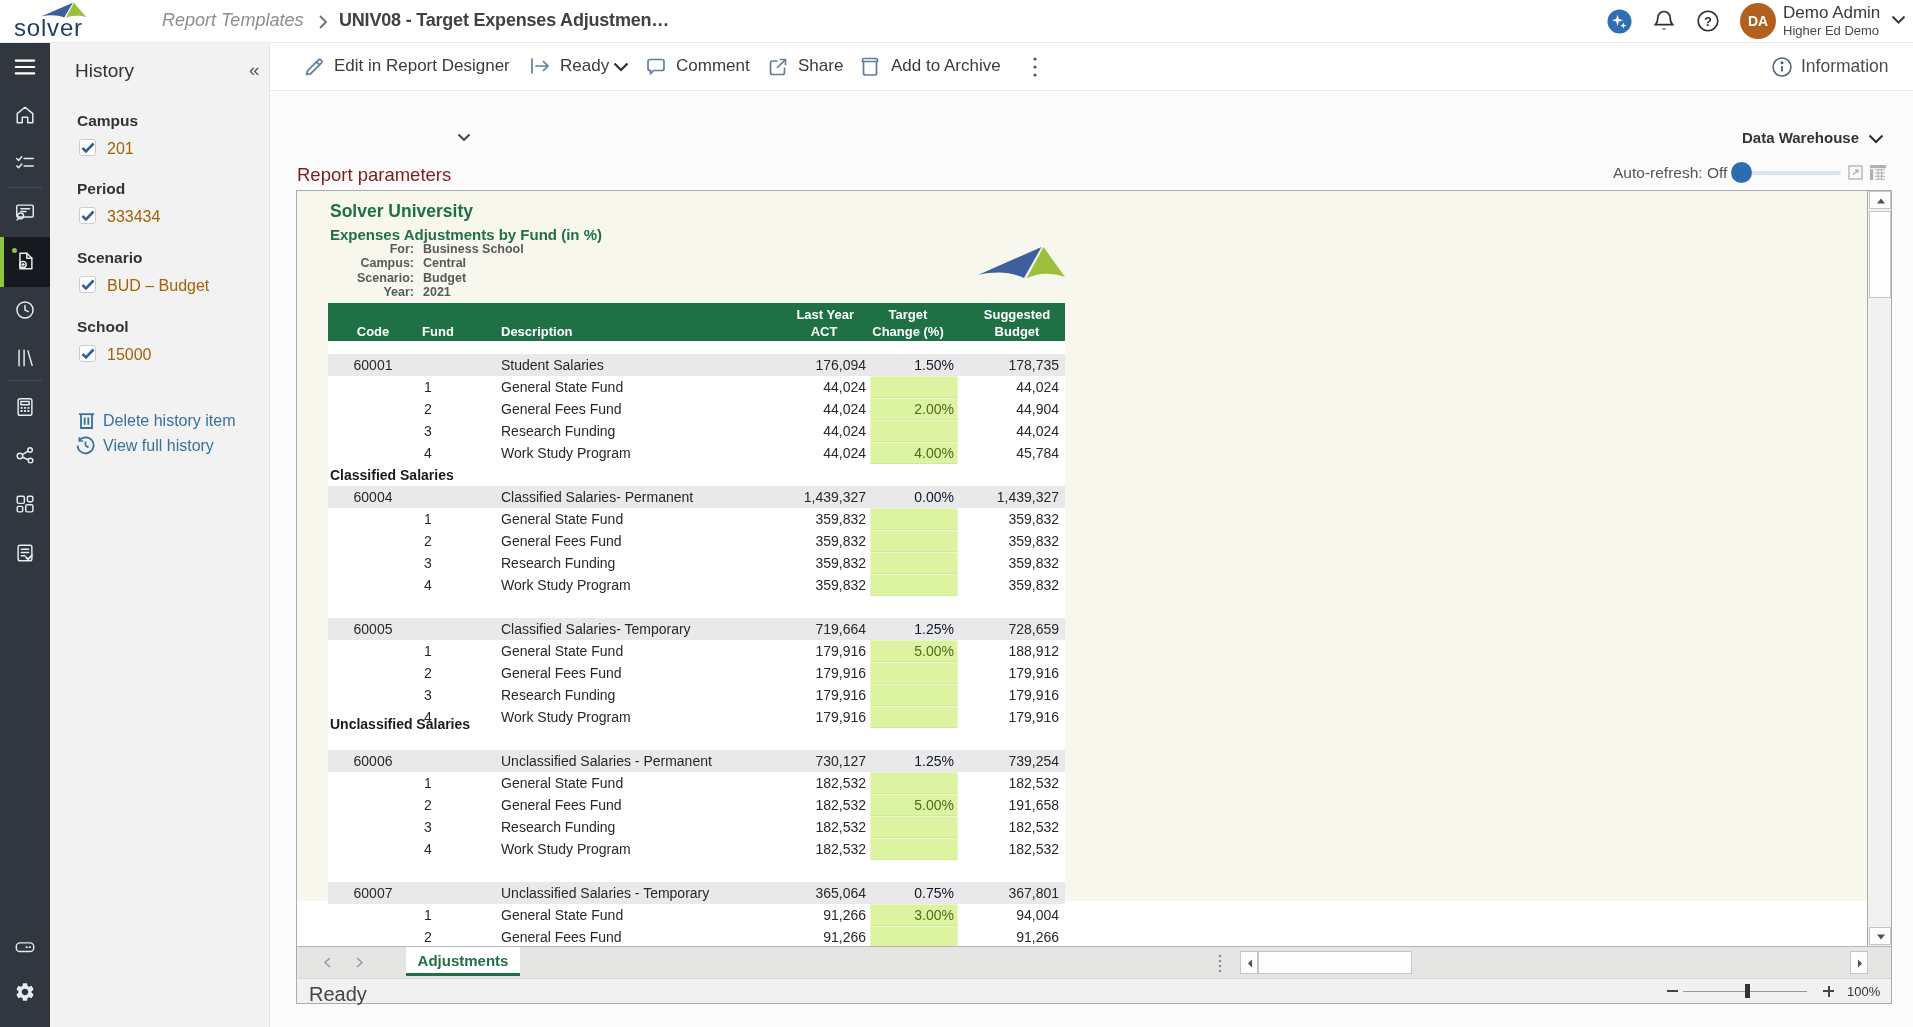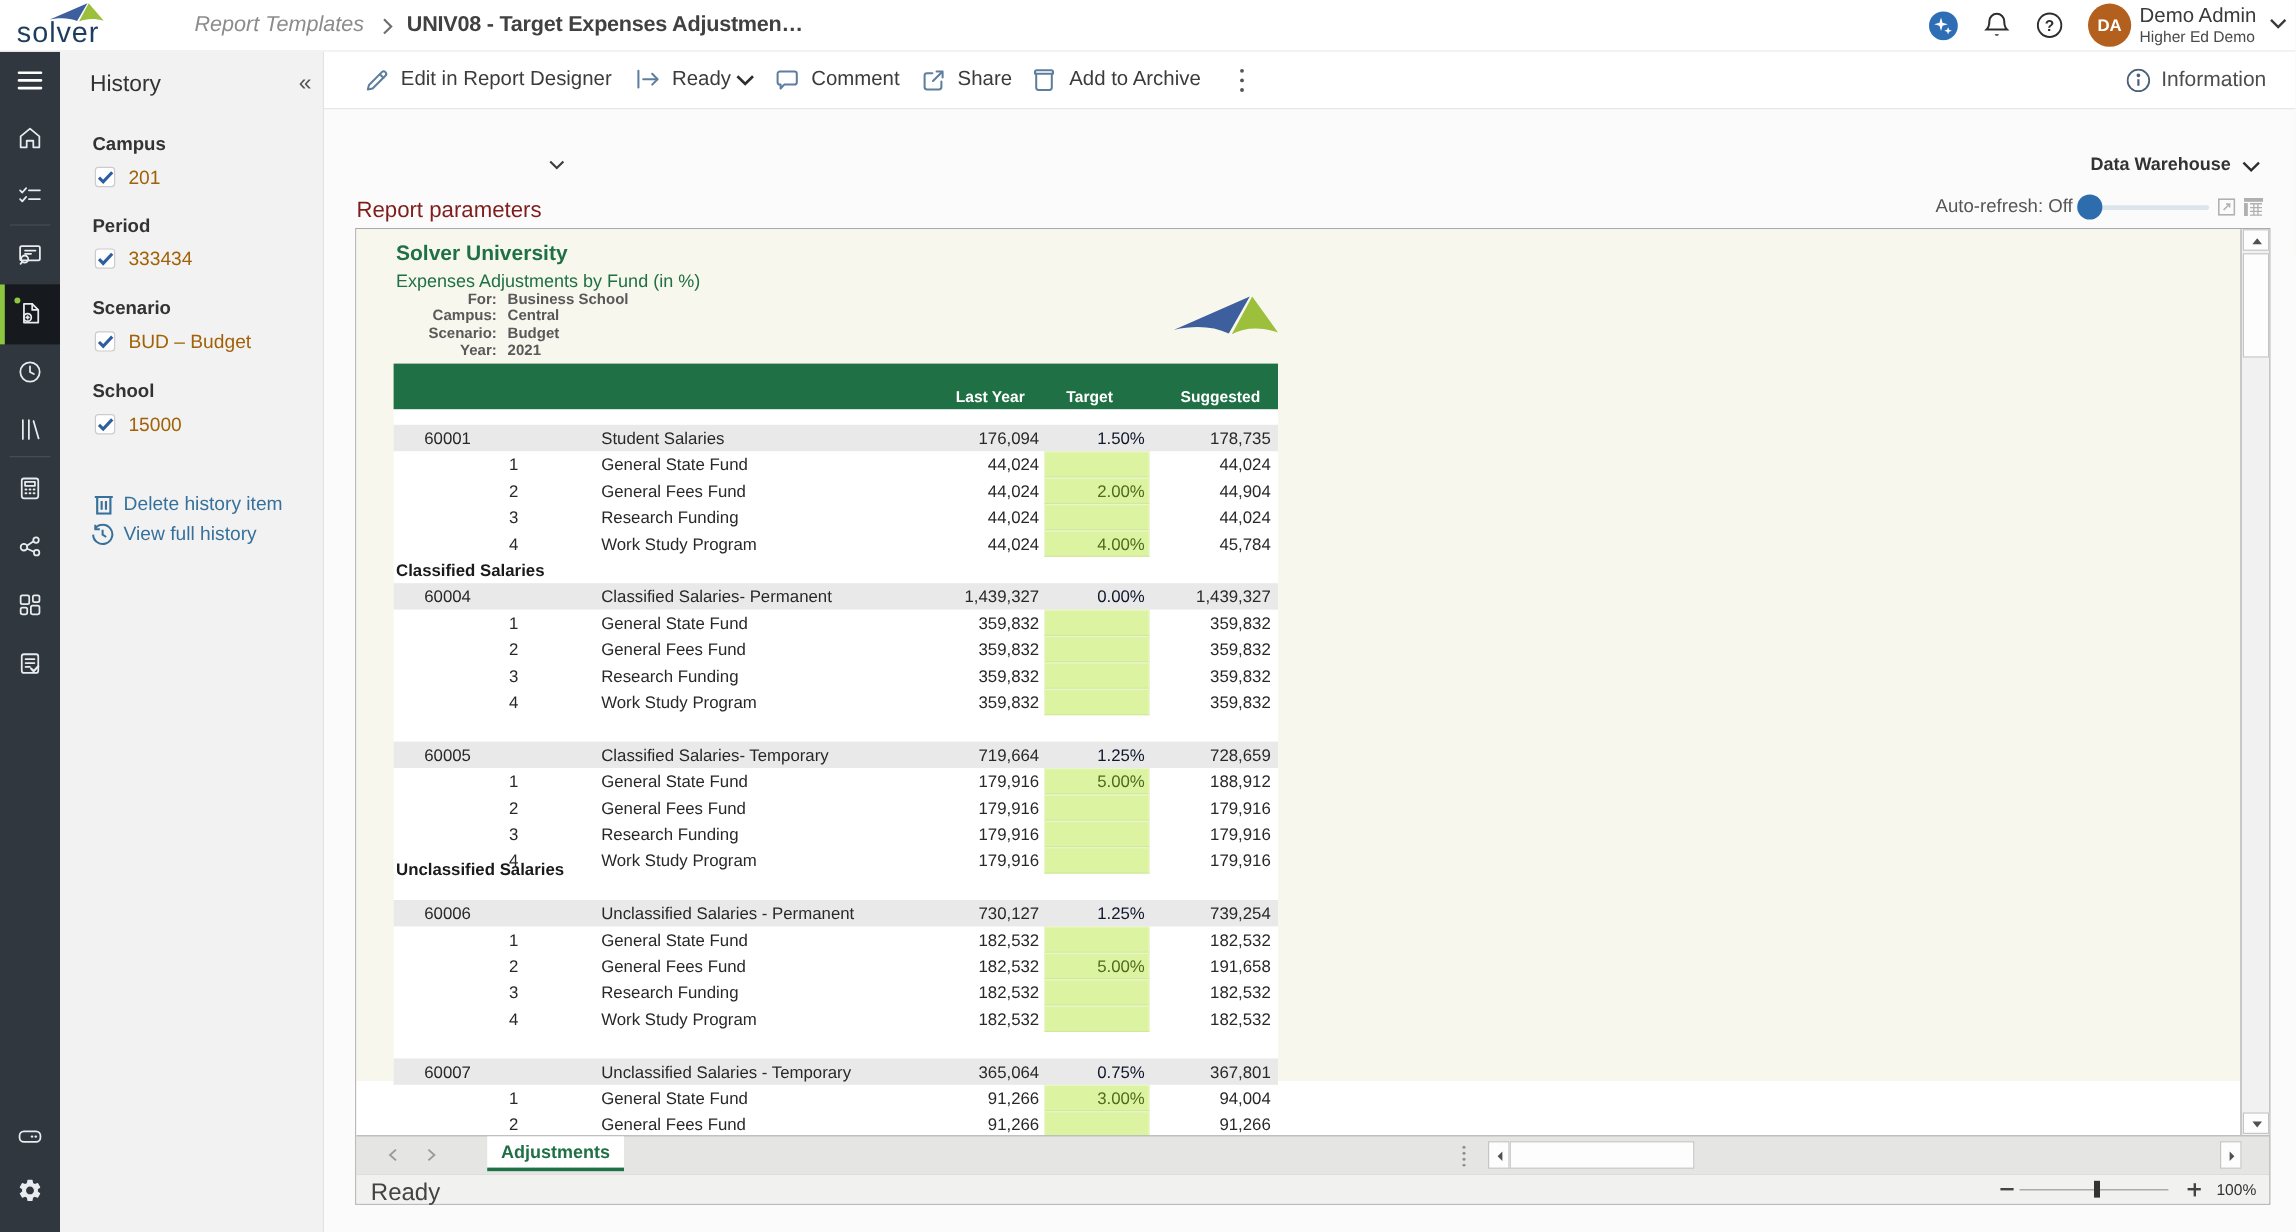--- a/index.html
+++ b/index.html
@@ -28,25 +28,25 @@
 .tbtxt { position:absolute; top:13px; font-size:17px; color:#3B3B3B; }
 .tbic { position:absolute; top:14px; }
 
 #params { position:absolute; left:297px; top:126px; font-size:18.5px; color:#7f1d1d;margin-top:38px; }
 #dwh { position:absolute; left:1742px; top:129px; font-size:15px; color:#333; font-weight:bold;}
 #autoref { position:absolute; left:1613px; top:164px; font-size:15.5px; color:#555; }
 
 #sheet { position:absolute; left:296px; top:190px; width:1596px; height:814px; background:#fff; border:1px solid #ABABAB; }
 #ivory { position:absolute; left:0; top:0; width:1570px; height:710px; background:#F7F7EE; }
 #sh-title { position:absolute; left:33px; top:10px; font-size:17.5px; font-weight:bold; color:#1F7145; }
-#sh-sub { position:absolute; left:33px; top:35px; font-size:15px; font-weight:normal; color:#1F7145; }
+#sh-sub { position:absolute; left:33px; top:35px; font-size:15px; font-weight:bold; color:#1F7145; }
 .meta-l { position:absolute; font-size:12.5px; font-weight:bold; color:#595959; text-align:right; width:80px;}
 .meta-v { position:absolute; left:126px; font-size:12.5px; font-weight:bold; color:#595959; }
 #ghead { position:absolute; left:31px; top:112px; width:737px; height:38px; background:#1F7145; color:#fff; font-weight:bold; font-size:13px;}
-#ghead span { position:absolute;margin-top:16px; }
+#ghead span { position:absolute; }
 .row { position:absolute; left:31px; width:737px; height:22px; font-size:14px; color:#282828; line-height:22px; }
 .row.band { background:#E9E9E9; }
 .cc { position:absolute; left:0; width:90px; text-align:center; }
 .cf { position:absolute; left:70px; width:60px; text-align:center; }
 .cd { position:absolute; left:173px; }
 .cl { position:absolute; left:341px; width:197px; text-align:right; }
 .cg { position:absolute; left:542px; top:0px; width:88px; height:22px; background:#DCF3A2; border:1px solid #E9F6CA; border-bottom-color:#D2E89C;}
 .cp { position:absolute; left:542px; width:84px; text-align:right; color:#4E6B1E; }
 .cp.blk { color:#0f172a; }
 .cb2 { position:absolute; left:561px; width:170px; text-align:right; }

